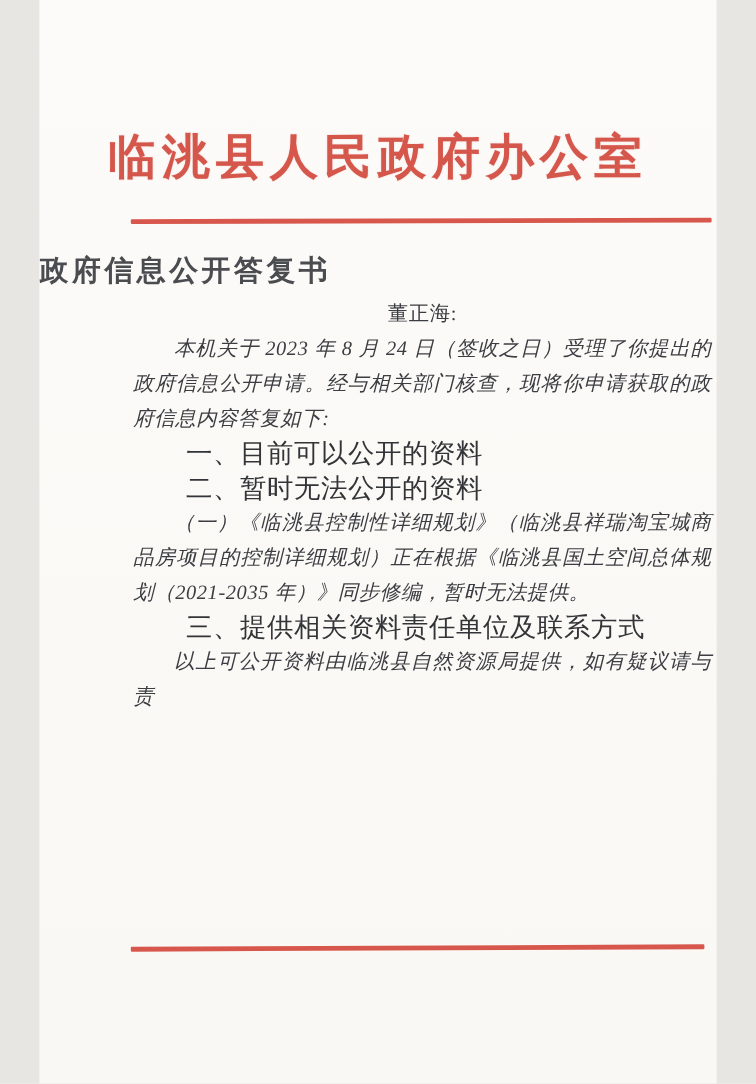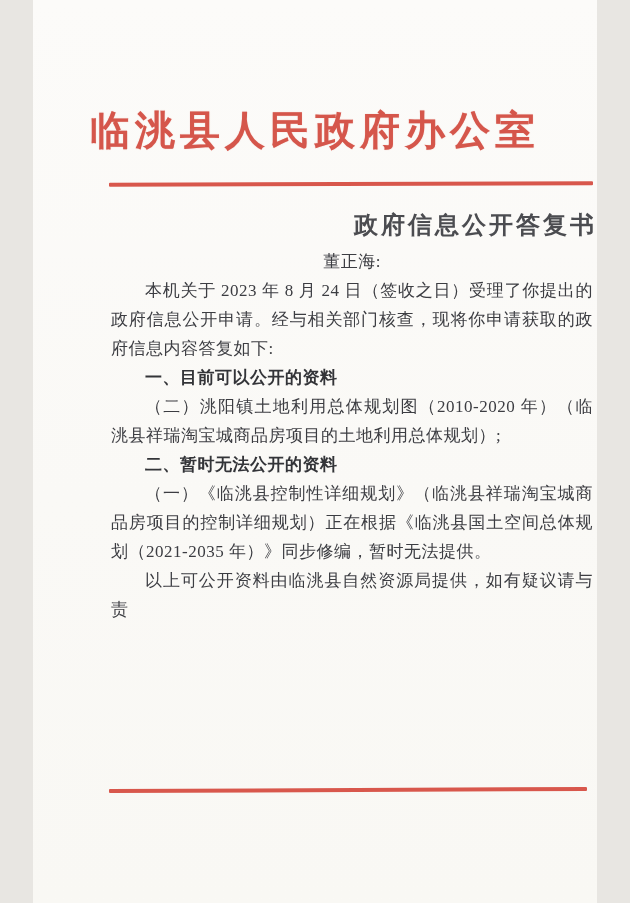--- a/index.html
+++ b/index.html
@@ -48,21 +48,21 @@
     top: 788px;
     left: 76px;
     width: 478px;
     transform: rotate(-0.25deg);
   }
   .doc-title {
     position: absolute;
     top: 209px;
     left: 0;
     width: 100%;
-    text-align: right;
+    text-align: left;
     font-size: 24px;
     font-weight: bold;
     letter-spacing: 3px;
     color: #4b4c50;
     margin: 0;
     white-space: nowrap;
   }
   .body-text {
     position: absolute;
     top: 247px;
@@ -76,25 +76,26 @@
     margin: 0;
     padding: 0;
   }
   .salutation {
     text-align: center;
   }
   .para {
     text-indent: 2em;
     text-align: justify;
     text-justify: inter-ideograph;
+    font-style: italic;
   }
   .sec-heading {
     font-family: "Liberation Sans", "DejaVu Sans", sans-serif;
-    font-size: 17px;
-    font-weight: bold;
+    font-size: 22px;
+    font-weight: normal;
     color: #333438;
     text-indent: 2em;
     letter-spacing: 0.5px;
   }
 </style>
 </head>
 <body>
 
 <div class="paper">
 
@@ -106,27 +107,27 @@
 
   <div class="body-text">
 
     <div class="salutation">董正海:</div>
 
     <p class="para">本机关于 2023 年 8 月 24 日（签收之日）受理了你提出的政府信息公开申请。经与相关部门核查，现将你申请获取的政府信息内容答复如下:</p>
 
     <h2 class="sec-heading">一、目前可以公开的资料</h2>
 
 
-    <p class="para">（二）洮阳镇土地利用总体规划图（2010-2020 年）（临洮县祥瑞淘宝城商品房项目的土地利用总体规划）;</p>
 
     <h2 class="sec-heading">二、暂时无法公开的资料</h2>
 
     <p class="para">（一）《临洮县控制性详细规划》（临洮县祥瑞淘宝城商品房项目的控制详细规划）正在根据《临洮县国土空间总体规划（2021-2035 年）》同步修编，暂时无法提供。</p>
 
 
+    <h2 class="sec-heading">三、提供相关资料责任单位及联系方式</h2>
 
     <p class="para">以上可公开资料由临洮县自然资源局提供，如有疑议请与责</p>
 
   </div>
 
   <div class="rule bottom"></div>
 
 </div>
 
 </body></html>

